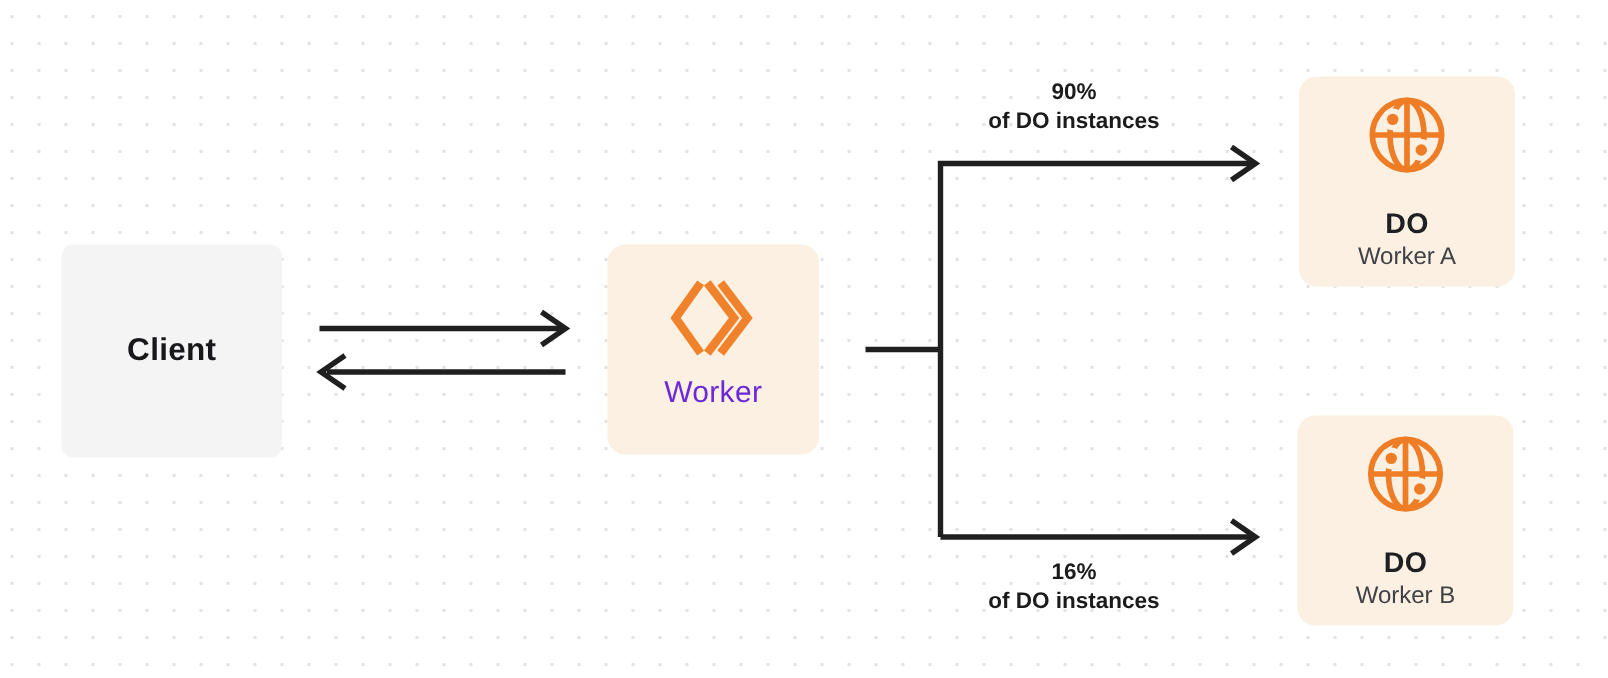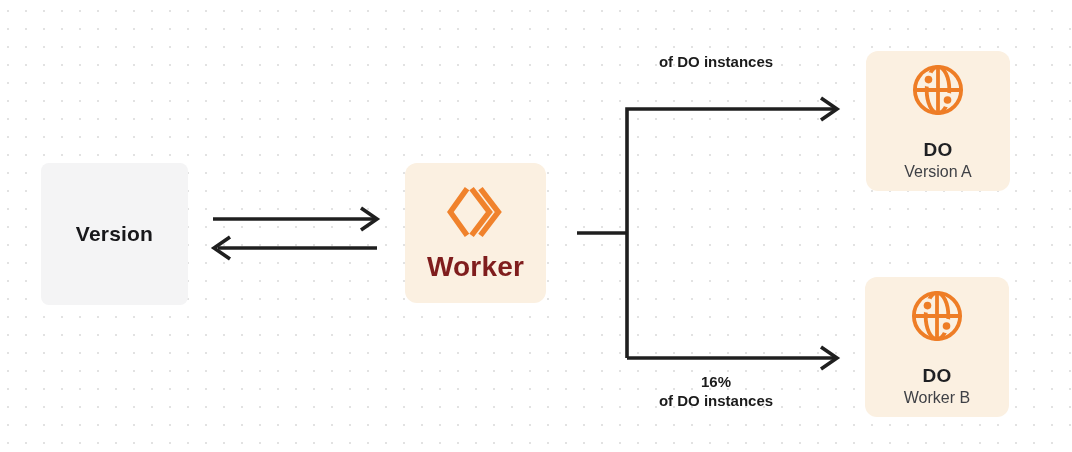--- a/index.html
+++ b/index.html
@@ -47,23 +47,23 @@
   .node-worker {
     left: 405px; top: 163px;
     width: 141px; height: 140px;
     background: #fbf0e1;
     border-radius: 12px;
     justify-content: flex-start;
     padding-top: 22px;
   }
   .worker-label {
     margin-top: 12px;
-    font-size: 28px;
-    font-weight: 700;
-    color: #7f1d1d;
+    font-size: 20px;
+    font-weight: 400;
+    color: #6d28d9;
     letter-spacing: 0.2px;
   }
   .node-do {
     width: 144px; height: 140px;
     background: #fbf0e1;
     border-radius: 12px;
     justify-content: flex-start;
     padding-top: 10px;
   }
   .node-do-a { left: 866px; top: 51px; }
@@ -120,33 +120,34 @@
       <polyline points="821,98 837,109 821,120"></polyline>
     </g>
 
     <g>
       <path d="M627 358 H834"></path>
       <polyline points="821,347 837,358 821,369"></polyline>
     </g>
   </svg>
 
   <div class="node node-client">
-    <span class="client-label">Version</span>
+    <span class="client-label">Client</span>
   </div>
 
   <div class="node node-worker">
     <svg class="icon-svg" width="58" height="54" viewBox="0 0 104 96" fill="none" stroke="#f0822c" stroke-width="10" stroke-linejoin="miter" stroke-linecap="butt">
       <polyline points="36,6 6,48 36,90"></polyline>
       <polyline points="44,6 76,48 44,90"></polyline>
       <polyline points="60,6 92,48 60,90"></polyline>
     </svg>
     <span class="worker-label">Worker</span>
   </div>
 
   <div class="branch-label branch-label-top">
+    <div>90%</div>
     <div>of DO instances</div>
   </div>
 
   <div class="branch-label branch-label-bottom">
     <div>16%</div>
     <div>of DO instances</div>
   </div>
 
   <div class="node node-do node-do-a">
     <svg class="icon-svg" width="58" height="58" viewBox="0 0 64 64">
@@ -155,21 +156,21 @@
         <ellipse cx="32" cy="32" rx="12.5" ry="25.5"></ellipse>
         <line x1="32" y1="6.5" x2="32" y2="57.5"></line>
         <line x1="6.5" y1="32" x2="57.5" y2="32"></line>
       </g>
       <circle cx="21.5" cy="20.5" r="8" fill="#fbf0e1"></circle>
       <circle cx="21.5" cy="20.5" r="4.2" fill="#ee7d26"></circle>
       <circle cx="42.5" cy="43" r="8" fill="#fbf0e1"></circle>
       <circle cx="42.5" cy="43" r="4.2" fill="#ee7d26"></circle>
     </svg>
     <span class="do-title">DO</span>
-    <span class="do-subtitle">Version A</span>
+    <span class="do-subtitle">Worker A</span>
   </div>
 
   <div class="node node-do node-do-b">
     <svg class="icon-svg" width="58" height="58" viewBox="0 0 64 64">
       <g fill="none" stroke="#ee7d26" stroke-width="4.2" stroke-linecap="butt">
         <circle cx="32" cy="32" r="25.5"></circle>
         <ellipse cx="32" cy="32" rx="12.5" ry="25.5"></ellipse>
         <line x1="32" y1="6.5" x2="32" y2="57.5"></line>
         <line x1="6.5" y1="32" x2="57.5" y2="32"></line>
       </g>

